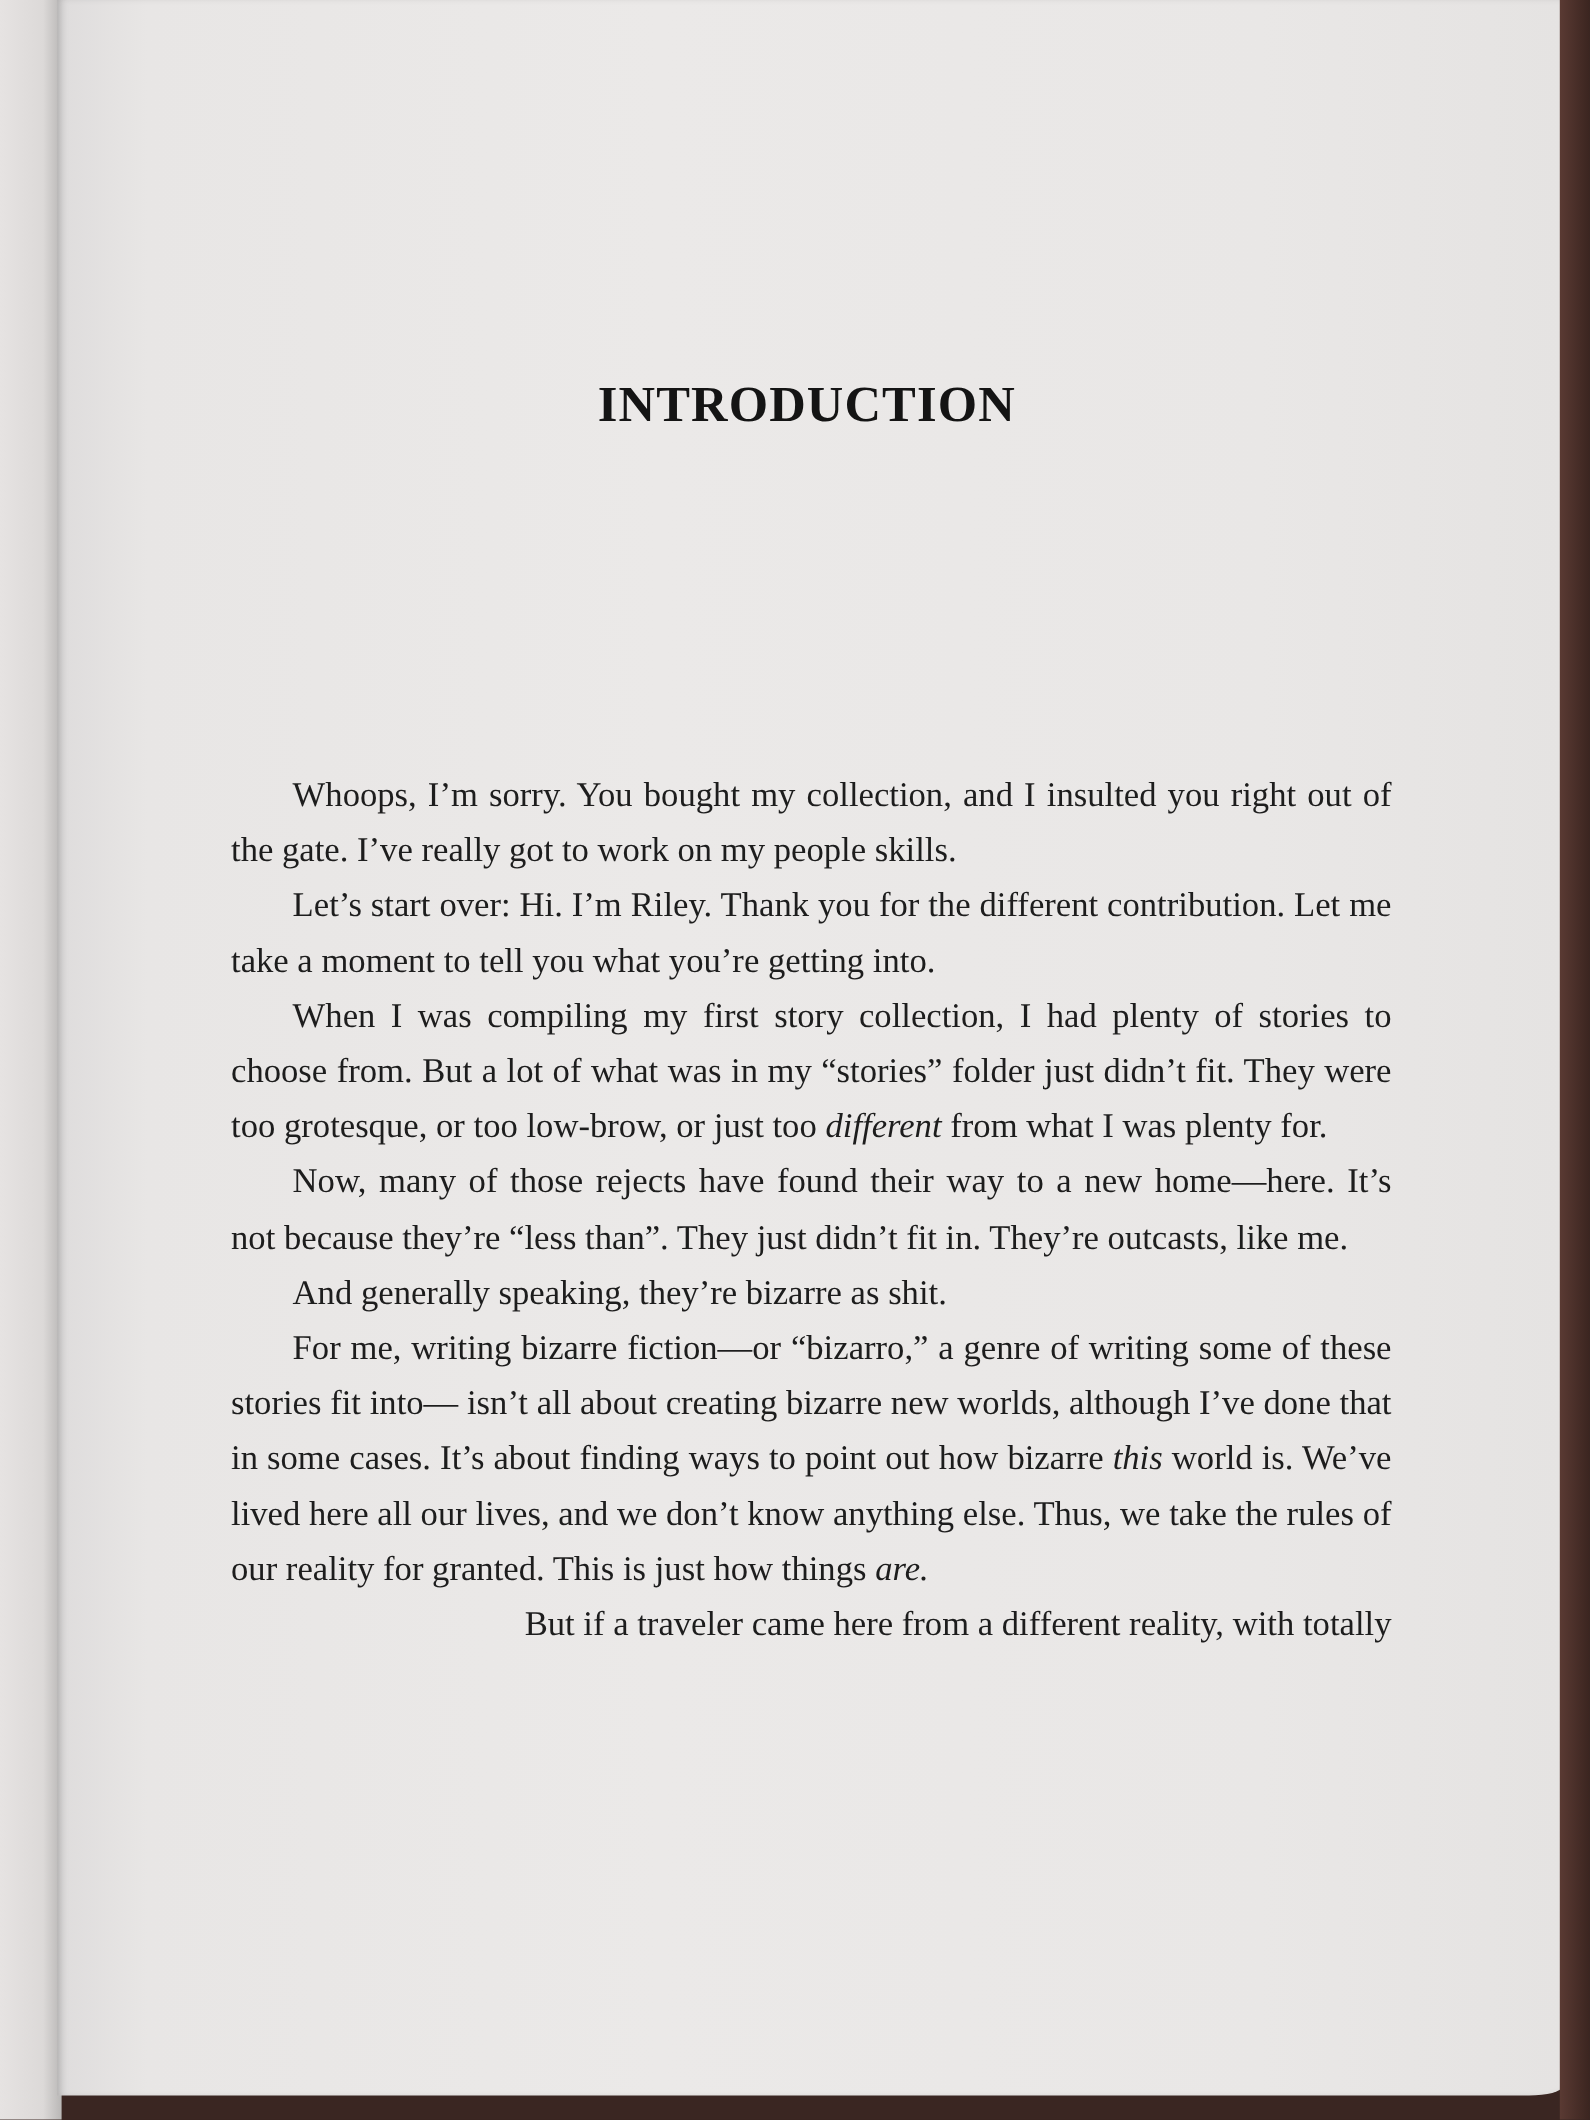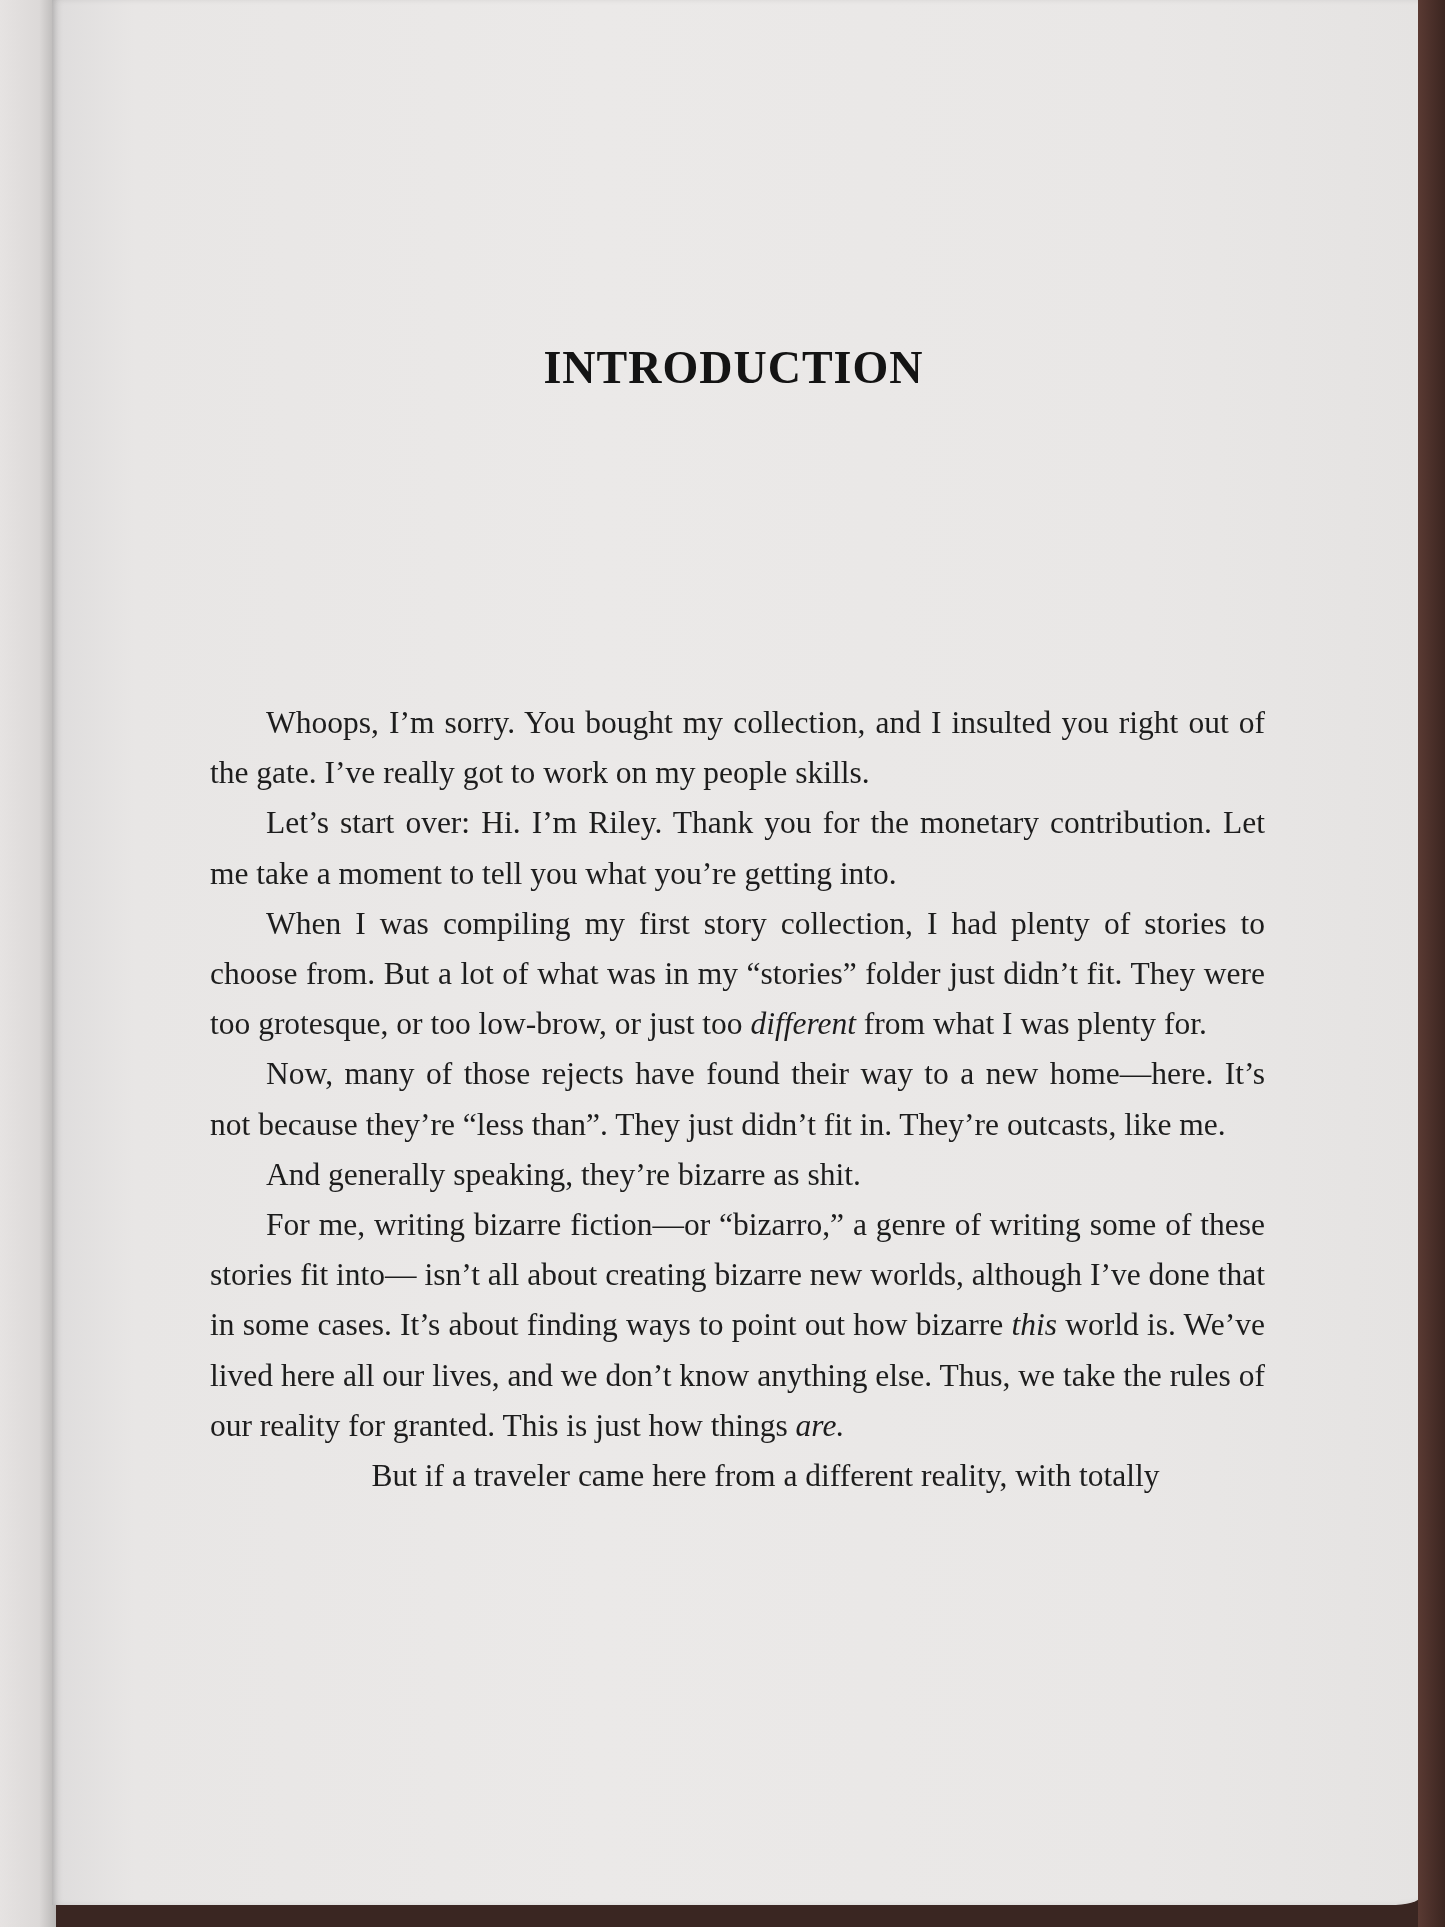--- a/index.html
+++ b/index.html
@@ -49,23 +49,23 @@
 <div class="page">
   <div class="ghost"></div>
 </div>
 
 <div class="spine-shadow"></div>
 
 <h1 class="title" style="margin:11px;">INTRODUCTION</h1>
 
 <div class="body-text">
   <p>Whoops, I’m sorry. You bought my collection, and I insulted you right out of the gate. I’ve really got to work on my people skills.</p>
-  <p>Let’s start over: Hi. I’m Riley. Thank you for the monetary contri­bution. Let me take a moment to tell you what you’re getting into.</p>
+  <p>Let’s start over: Hi. I’m Riley. Thank you for the different contri­bution. Let me take a moment to tell you what you’re getting into.</p>
   <p>
     <span>When I was compiling my first story collection, I had plenty of stories to choose from. But a lot of what was in my “stories” folder just didn’t fit. They were too grotesque, or too low-brow, or just too </span><em>different</em><span> from what I was plenty for.</span>
   </p>
   <p>Now, many of those rejects have found their way to a new home—here. It’s not because they’re “less than”. They just didn’t fit in. They’re outcasts, like me.</p>
   <p>And generally speaking, they’re bizarre as shit.</p>
   <p>
     <span>For me, writing bizarre fiction—or “bizarro,” a genre of writing some of these stories fit into— isn’t all about creating bizarre new worlds, although I’ve done that in some cases. It’s about finding ways to point out how bizarre </span><em>this</em><span> world is. We’ve lived here all our lives, and we don’t know anything else. Thus, we take the rules of our reality for granted. This is just how things </span><em>are.</em>
   </p>
-  <p style="text-align:center;">But if a traveler came here from a different reality, with totally</p>
+  <p style="text-align:right;">But if a traveler came here from a different reality, with totally</p>
 </div>
 
 </body></html>

